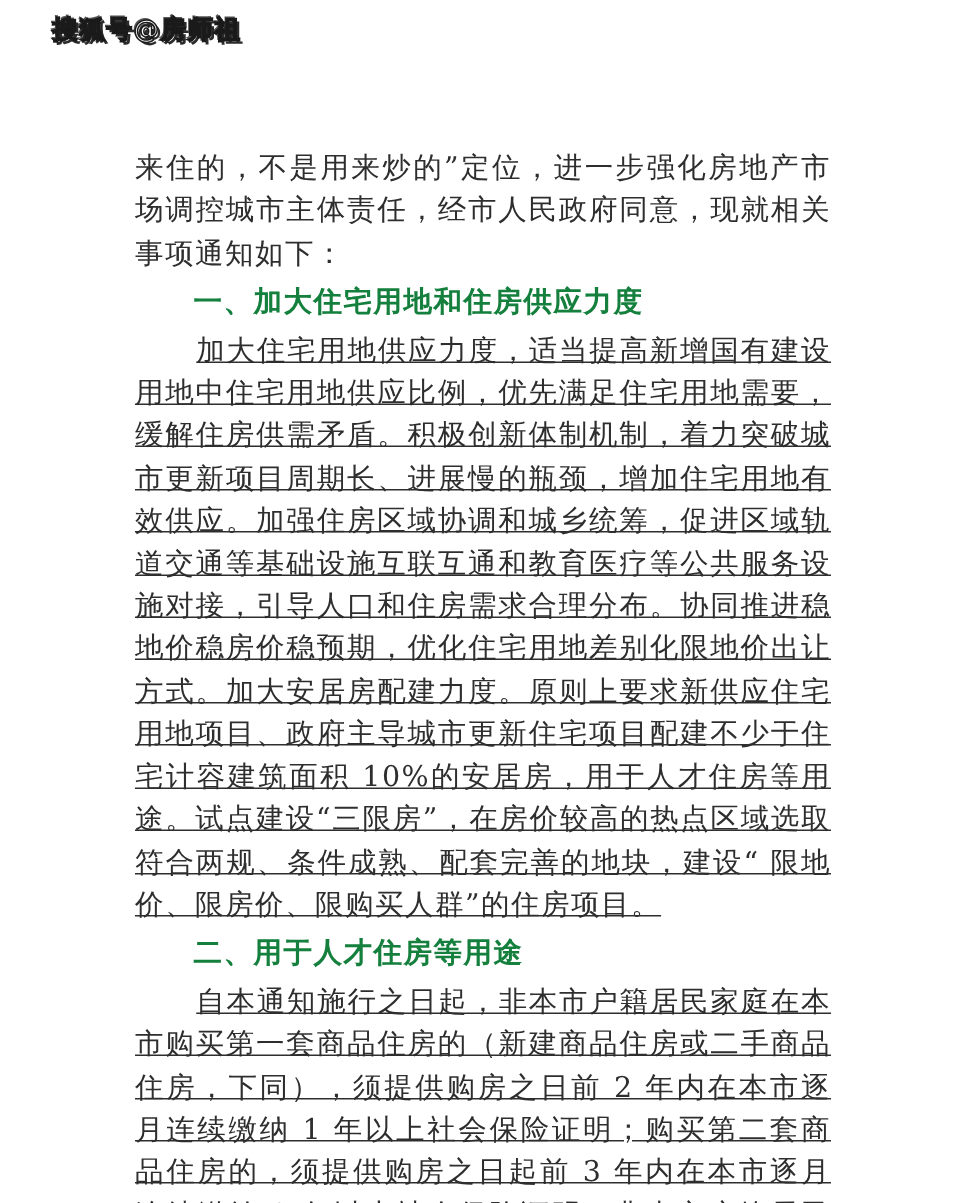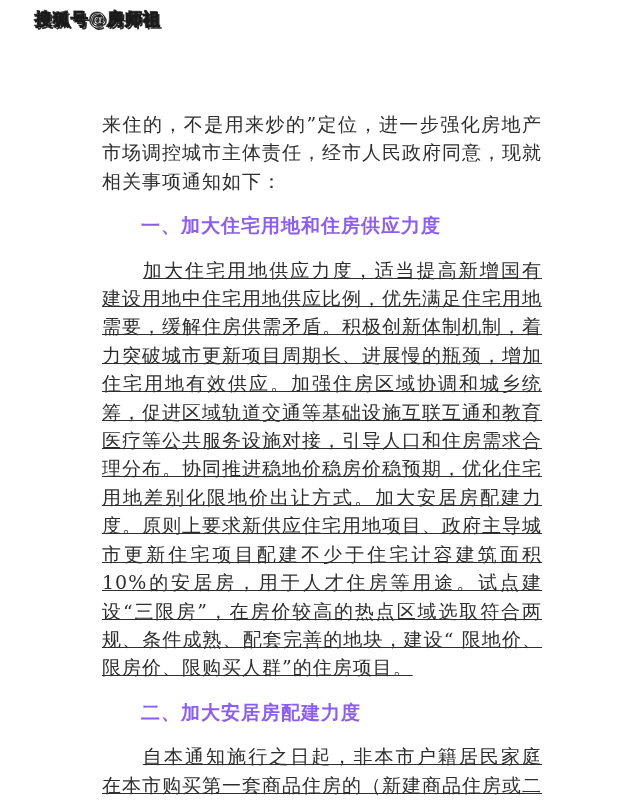--- a/index.html
+++ b/index.html
@@ -30,59 +30,59 @@
   }
   .doc-body {
     position: absolute;
     left: 86px;
     top: 94px;
     width: 472px;
     font-family: "DejaVu Serif", "Liberation Serif", serif;
     color: #2e2e2e;
   }
   .doc-body p {
-    margin: 16px;
+    margin: 4px;
     font-size: 19px;
     line-height: 28.4px;
     letter-spacing: 1px;
     text-align: justify;
     text-justify: inter-character;
   }
   p.continuation {
     text-indent: 0;
   }
   p.para {
     text-indent: 2.15em;
     text-decoration: underline;
   }
   .heading {
     margin: 2px 0 3px 0;
     font-family: "DejaVu Sans", "Liberation Sans", sans-serif;
     font-weight: bold;
     font-size: 20px;
     line-height: 28.4px;
     letter-spacing: 1px;
-    color: #8b5cf6;
+    color: #15803d;
     text-indent: 2.05em;
   }
 </style>
 </head>
 <body>
 
 <div class="page">
 
   <div class="watermark">搜狐号@房师祖</div>
 
   <div class="doc-body">
 
     <p class="continuation">来住的，不是用来炒的”定位，进一步强化房地产市场调控城市主体责任，经市人民政府同意，现就相关事项通知如下：</p>
 
     <p class="heading">一、加大住宅用地和住房供应力度</p>
 
     <p class="para">加大住宅用地供应力度，适当提高新增国有建设用地中住宅用地供应比例，优先满足住宅用地需要，缓解住房供需矛盾。积极创新体制机制，着力突破城市更新项目周期长、进展慢的瓶颈，增加住宅用地有效供应。加强住房区域协调和城乡统筹，促进区域轨道交通等基础设施互联互通和教育医疗等公共服务设施对接，引导人口和住房需求合理分布。协同推进稳地价稳房价稳预期，优化住宅用地差别化限地价出让方式。加大安居房配建力度。原则上要求新供应住宅用地项目、政府主导城市更新住宅项目配建不少于住宅计容建筑面积 10%的安居房，用于人才住房等用途。试点建设“三限房”，在房价较高的热点区域选取符合两规、条件成熟、配套完善的地块，建设“ 限地价、限房价、限购买人群”的住房项目。</p>
 
-    <p class="heading">二、加大安居房配建力度</p>
+    <p class="heading">二、用于人才住房等用途</p>
 
     <p class="para">自本通知施行之日起，非本市户籍居民家庭在本市购买第一套商品住房的（新建商品住房或二手商品住房，下同），须提供购房之日前 2 年内在本市逐月连续缴纳 1 年以上社会保险证明；购买第二套商品住房的，须提供购房之日起前 3 年内在本市逐月连续缴纳 2 年以上社会保险证明。非本市户籍居民家庭在本市行政区域内拥有 2 套及以上商品住房的，暂停向其销售</p>
 
   </div>
 
 </div>
 
 </body></html>

